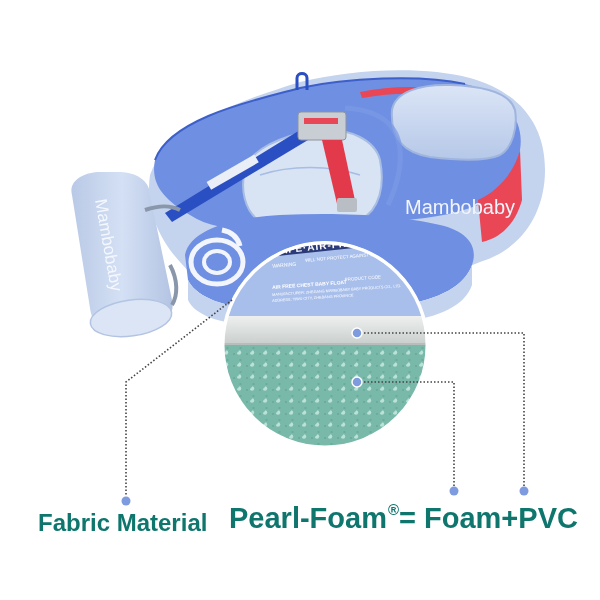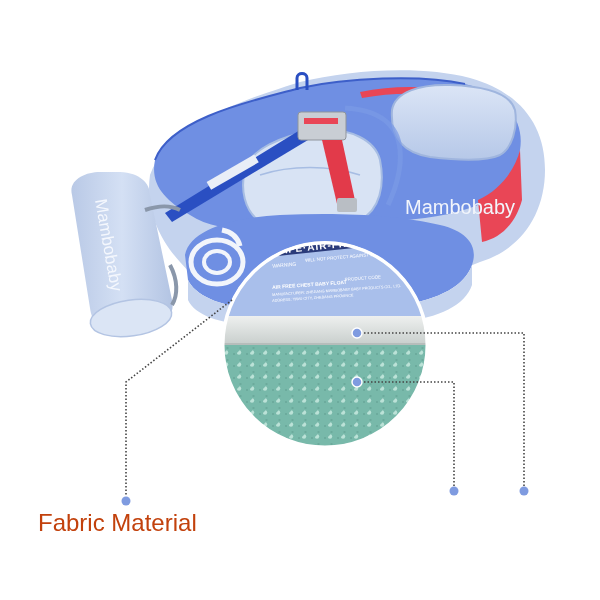--- a/index.html
+++ b/index.html
@@ -1,19 +1,19 @@
 <!DOCTYPE html>
 <html><head>
   <meta charset="utf-8">
   <style>
     html, body { margin: 0; padding: 0; background: #ffffff; }
     body { width: 600px; height: 600px; position: relative; overflow: hidden; font-family: "Liberation Sans", sans-serif; }
     .stage { position: absolute; left: 0; top: 0; width: 600px; height: 600px; }
     .stage svg { position: absolute; left: 0; top: 0; }
-    .label { position: absolute; color: #c2410c; font-family: "Liberation Sans", sans-serif; white-space: nowrap; line-height: 1; }
+    .label { position: absolute; color: #0f766e; font-family: "Liberation Sans", sans-serif; white-space: nowrap; line-height: 1; font-weight: bold; }
     .label-fabric { left: 38px; top: 511px; font-size: 24px; }
     .label-pearl { left: 229px; top: 502px; font-size: 29px; }
     .label-pearl sup { font-size: 15px; vertical-align: 13px; margin-left: 1px; }
     .svgtext { font-family: "Liberation Sans", sans-serif; }
   </style>
 </head>
 <body>
 
 <div class="stage">
   <svg width="600" height="600" viewBox="0 0 600 600">
@@ -135,13 +135,14 @@
     <g>
       <circle cx="126" cy="501" r="4.5" fill="#7f9be0"></circle>
       <circle cx="454" cy="491" r="4.5" fill="#7f9be0"></circle>
       <circle cx="524" cy="491" r="4.5" fill="#7f9be0"></circle>
       <circle cx="357" cy="333" r="5" fill="#7f9be0" stroke="#ffffff" stroke-width="1.5"></circle>
       <circle cx="357" cy="382" r="5" fill="#7f9be0" stroke="#ffffff" stroke-width="1.5"></circle>
     </g>
   </svg>
 
   <div class="label label-fabric">Fabric Material</div>
+  <div class="label label-pearl"><span>Pearl-Foam</span><sup>®</sup><span>= Foam+PVC</span></div>
 </div>
 
 </body></html>

